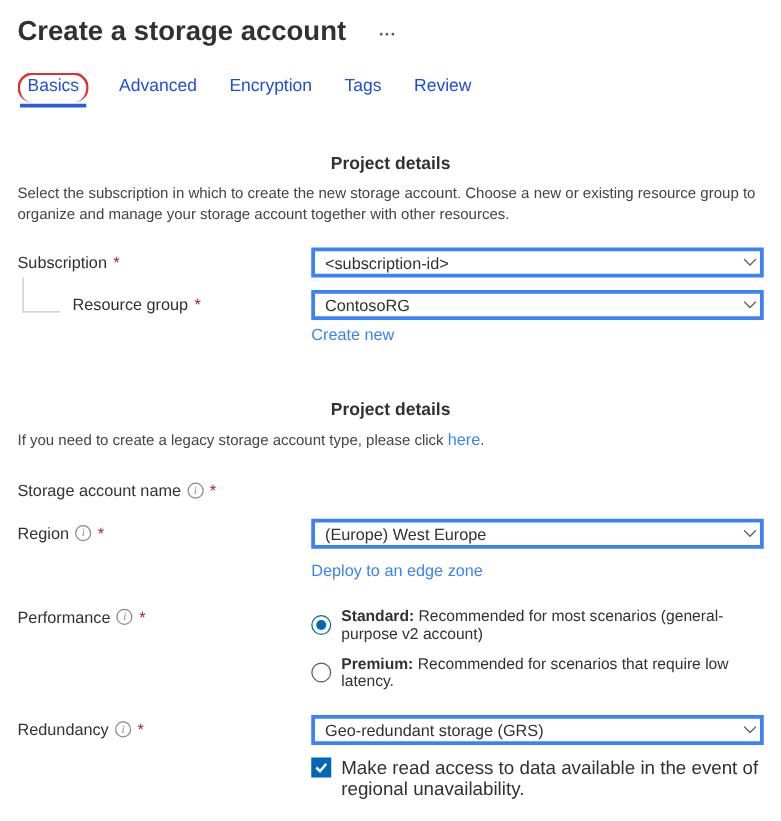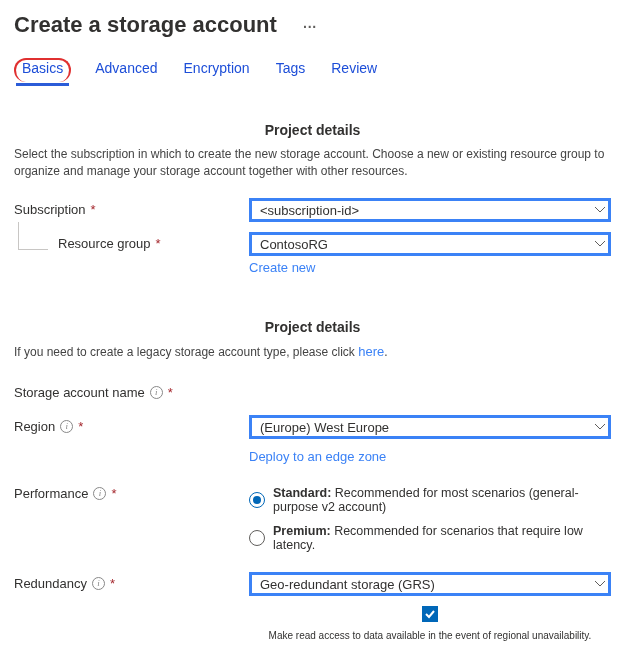--- a/index.html
+++ b/index.html
@@ -149,26 +149,24 @@
   .radio.checked { border-color: #0067b8; }
   .radio.checked::after {
     content:"";
     width: 8px; height:8px;
     background:#0067b8;
     border-radius:50%;
   }
   .bold { font-weight:600; }
   .checkbox-row {
     display:flex;
-    align-items:center;
     gap:8px;
     margin-left:235px;
     margin-top:8px;
-    font-size:10px;
-    flex-direction:column;
+    font-size:15px;
   }
   .checkbox {
     width:16px; height:16px;
     background:#0067b8;
     display:inline-flex;
     align-items:center;
     justify-content:center;
     flex-shrink:0;
   }
   .checkbox svg { display:block; }

